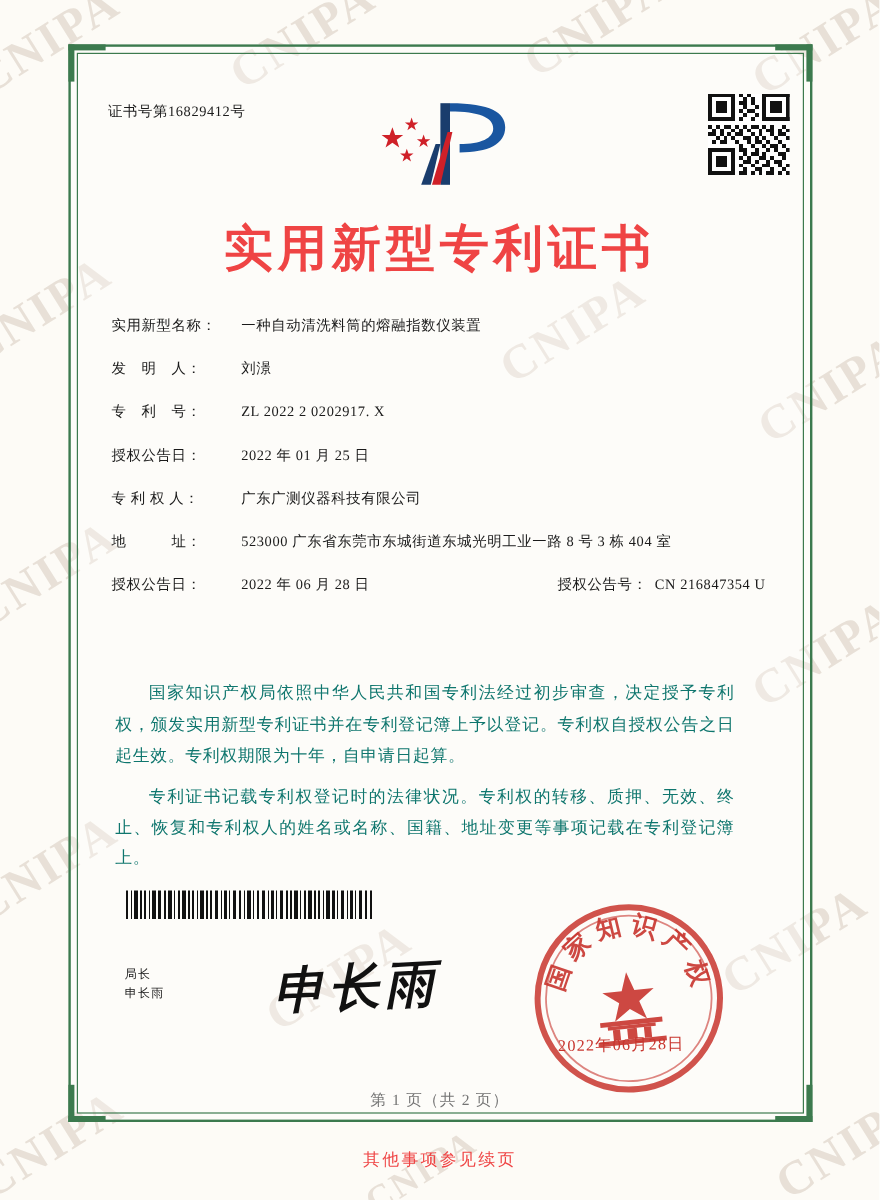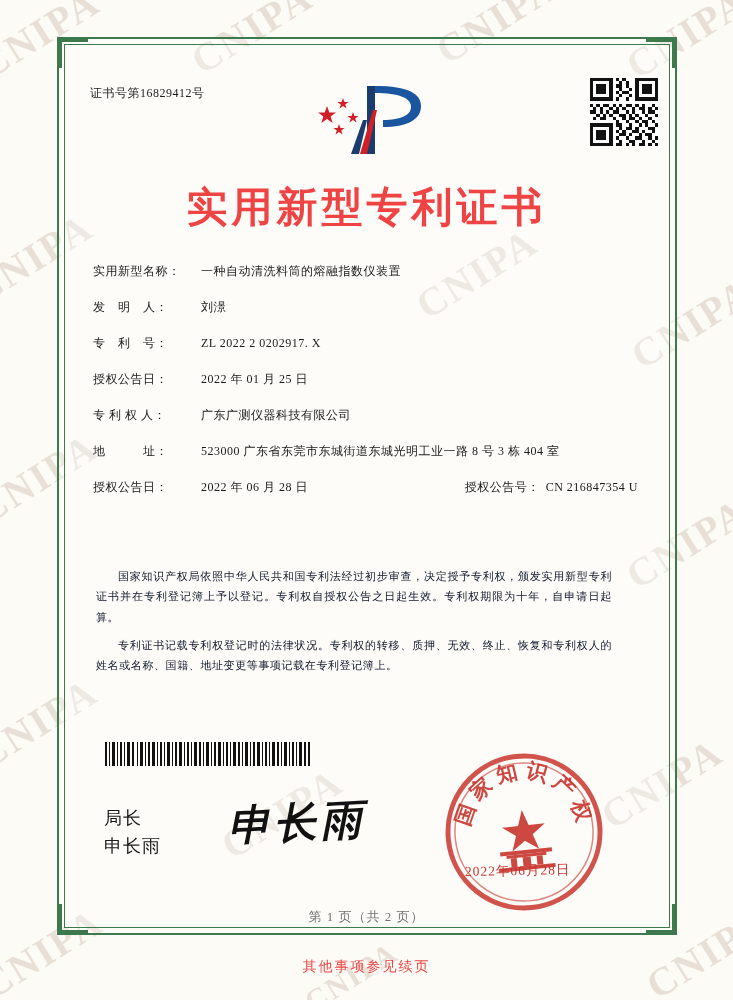--- a/index.html
+++ b/index.html
@@ -147,23 +147,23 @@
     width: 108px;
   }
   .addr .val { max-width: 430px; }
 
   
   .paras {
     position: absolute;
     left: 96px;
     top: 566px;
     width: 516px;
-    font-size: 11px;
+    font-size: 14px;
     line-height: 1.85;
-    color: #0f172a;
+    color: #0f766e;
     letter-spacing: 0.6px;
     text-align: justify;
   }
   .paras p {
     margin: 0 0 8px 0;
     text-indent: 2em;
   }
 
   
   .barcode {
@@ -172,21 +172,21 @@
     top: 742px;
     height: 24px;
     width: 205px;
   }
 
   
   .sign-label {
     position: absolute;
     left: 104px;
     top: 805px;
-    font-size: 18px;
+    font-size: 10px;
     line-height: 1.55;
     color: #1a1a1a;
     letter-spacing: 1px;
   }
   .handwriting {
     position: absolute;
     left: 228px;
     top: 795px;
     font-size: 42px;
     color: #111;

